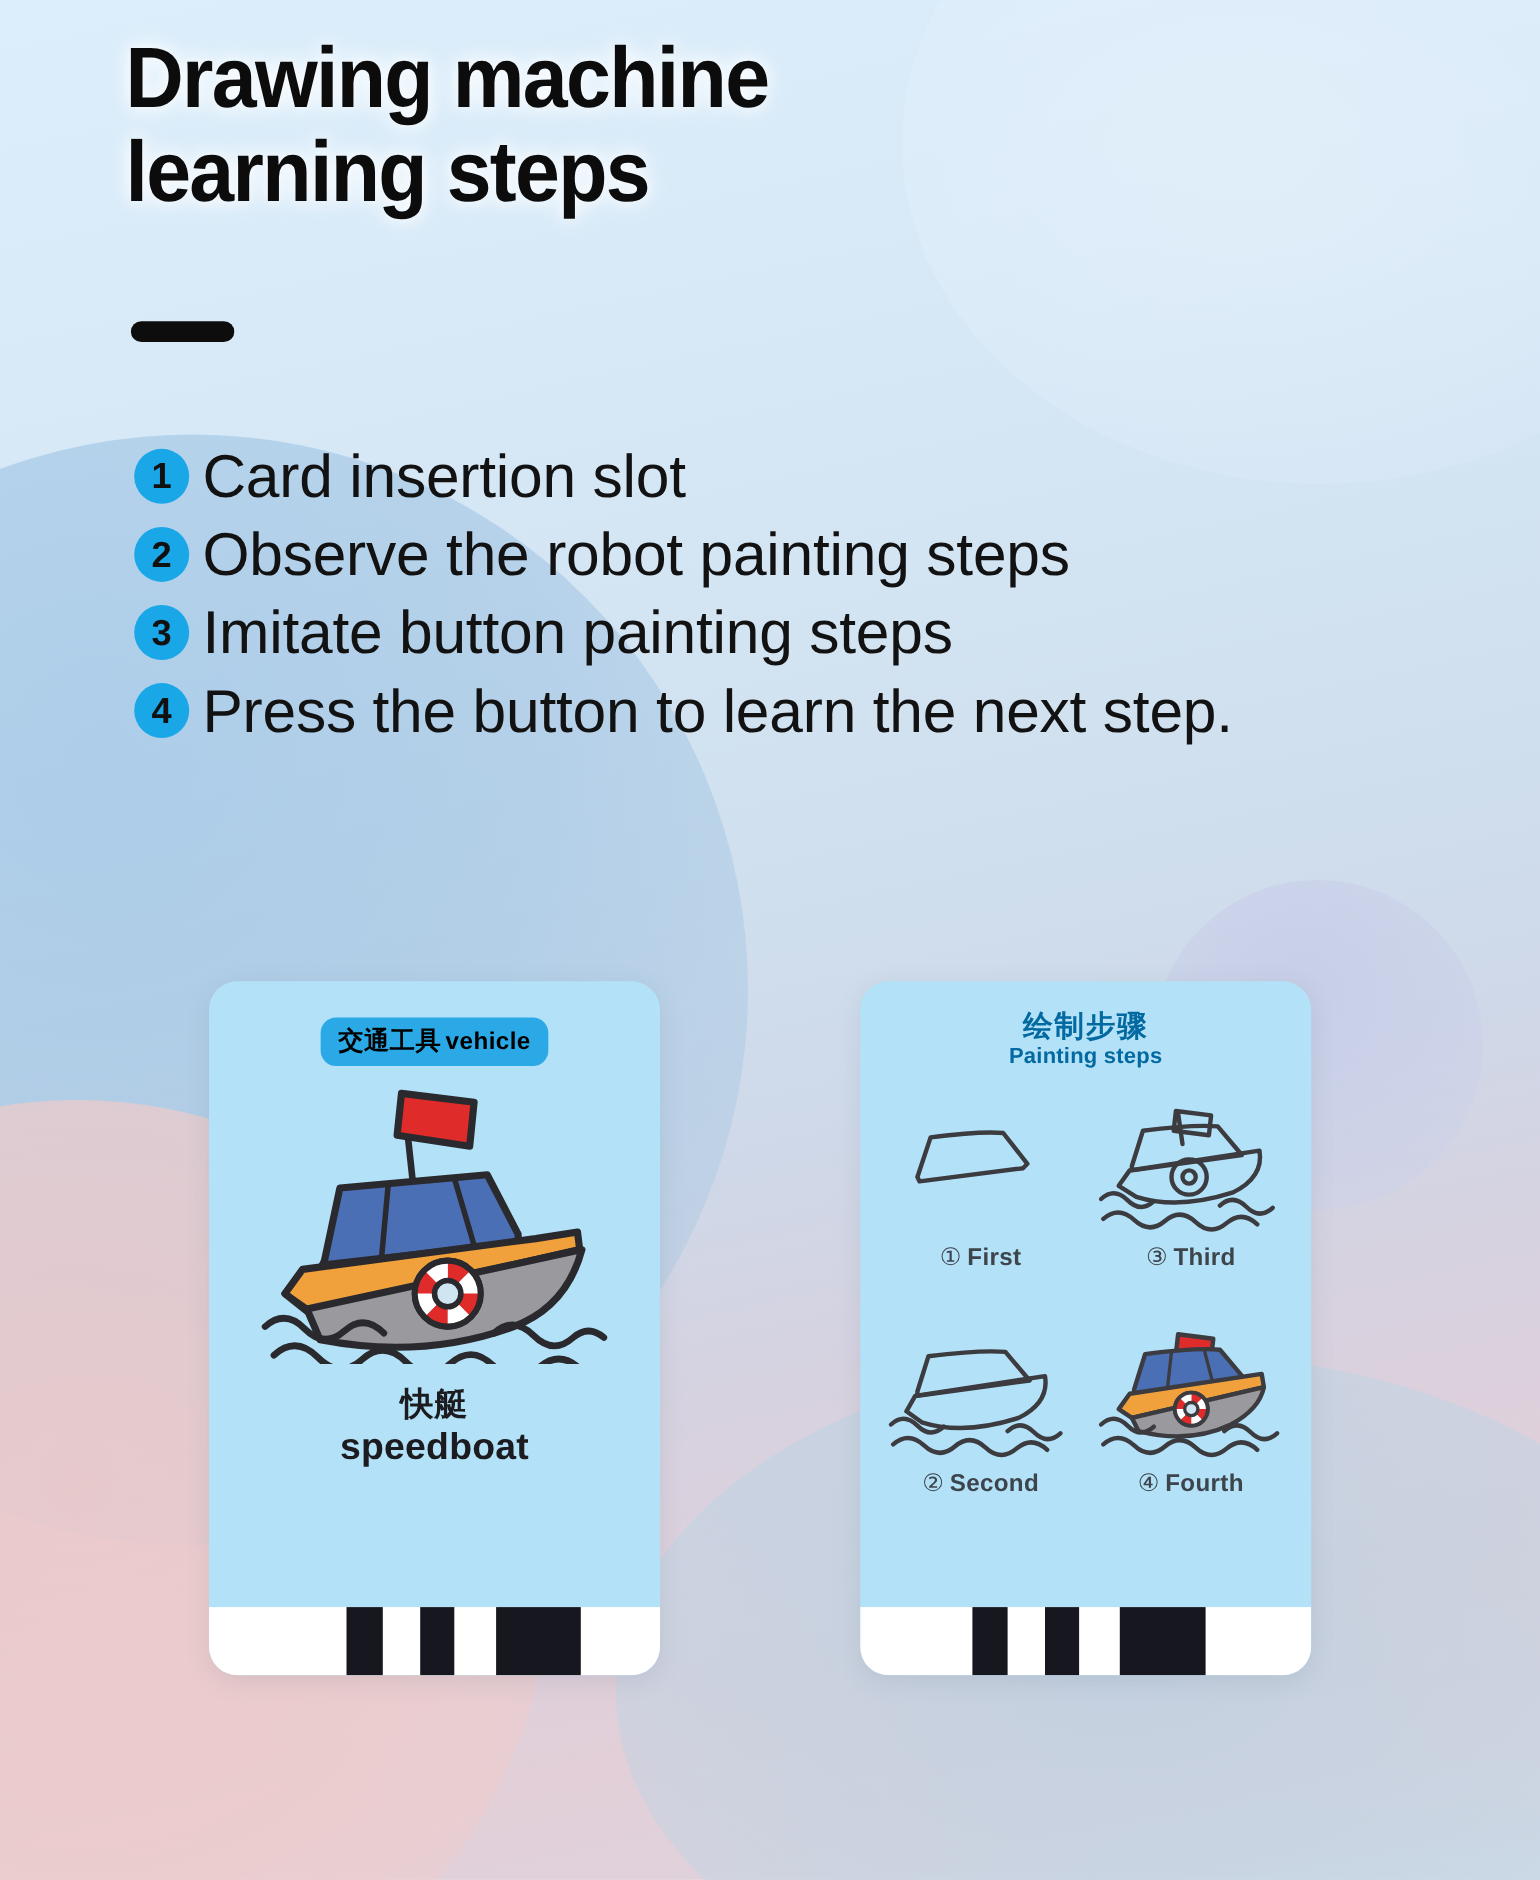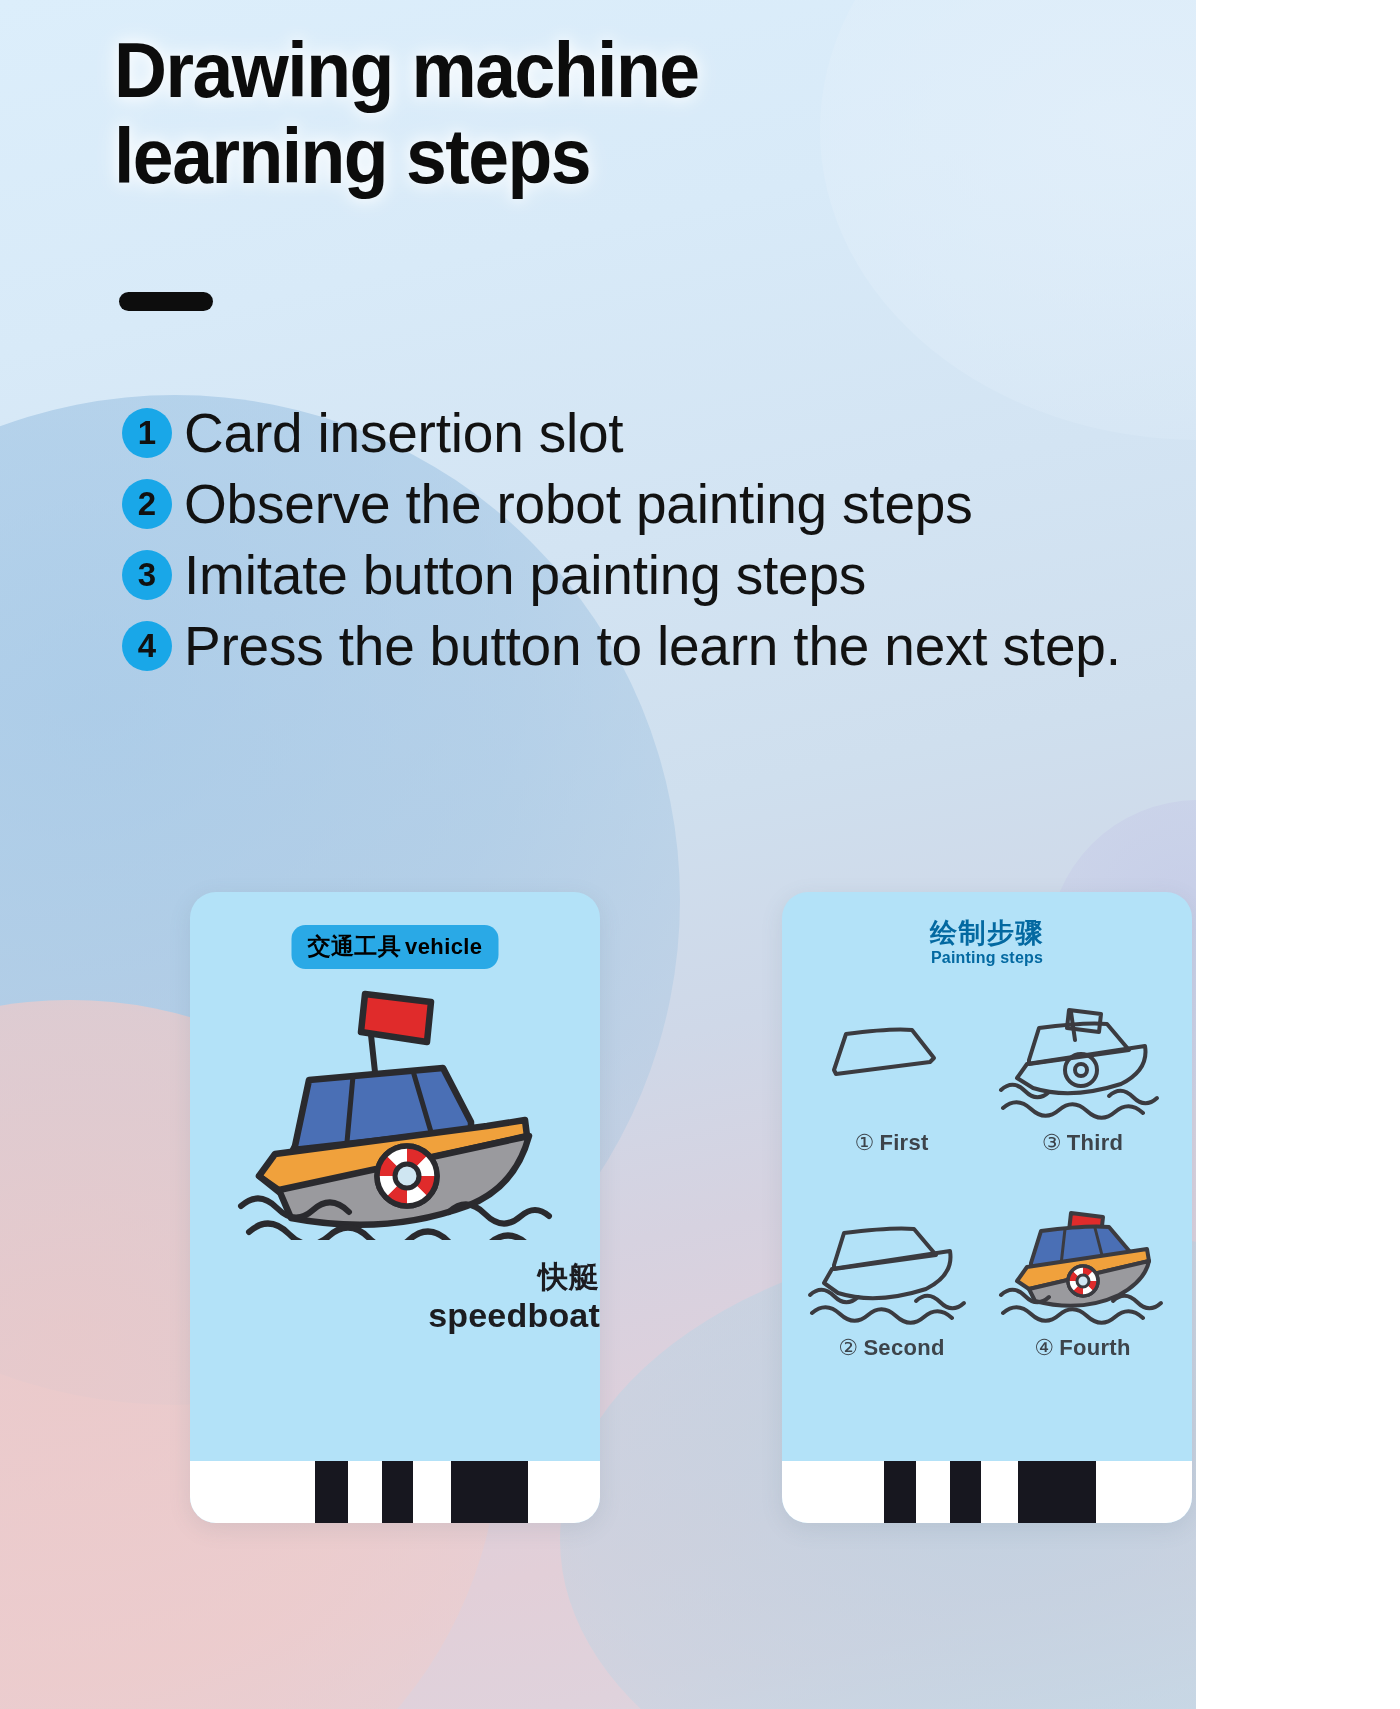--- a/index.html
+++ b/index.html
@@ -6,21 +6,21 @@
 
   html, body {
     width: 1400px;
     height: 1709px;
     overflow: hidden;
     font-family: "Liberation Sans", "DejaVu Sans", sans-serif;
   }
 
   #page {
     position: relative;
-    width: 1196px;
+    width: 1400px;
     height: 1709px;
     overflow: hidden;
     background: linear-gradient(168deg,
         #dceefb 0%,
         #d8eaf8 18%,
         #d3e4f3 34%,
         #cfdfee 48%,
         #cfd8e8 60%,
         #d6d2e0 70%,
         #ddd0dc 78%,
@@ -170,41 +170,41 @@
     letter-spacing: 0.4px;
     white-space: nowrap;
   }
   #vehicle-pill .en { font-size: 22px; margin-left: 4px; }
 
   
   #speedboat-caption {
     position: absolute;
     left: 0; right: 0;
     top: 368px;
-    text-align: right;
+    text-align: center;
     color: #1c1c20;
   }
   #speedboat-caption .zh {
     font-size: 30px; font-weight: 700; line-height: 1.15;
     letter-spacing: 1px;
   }
   #speedboat-caption .en {
     font-size: 34px; font-weight: 700; line-height: 1.2;
     letter-spacing: 0.2px;
   }
 
   
   #painting-heading {
     position: absolute;
     left: 0; right: 0; top: 26px;
     text-align: center;
     color: #0369a1;
   }
   #painting-heading .zh { font-size: 27px; font-weight: 700; line-height: 1.12; letter-spacing: 1.5px;}
-  #painting-heading .en { font-size: 16px; font-weight: 700; line-height: 1.25; letter-spacing: 0.2px;}
+  #painting-heading .en { font-size: 20px; font-weight: 700; line-height: 1.25; letter-spacing: 0.2px;}
 
   
   #steps-grid {
     position: absolute;
     left: 14px; top: 112px;
     width: 382px; height: 410px;
     display: grid;
     grid-template-columns: 1fr 1fr;
     grid-template-rows: 1fr 1fr;
   }

